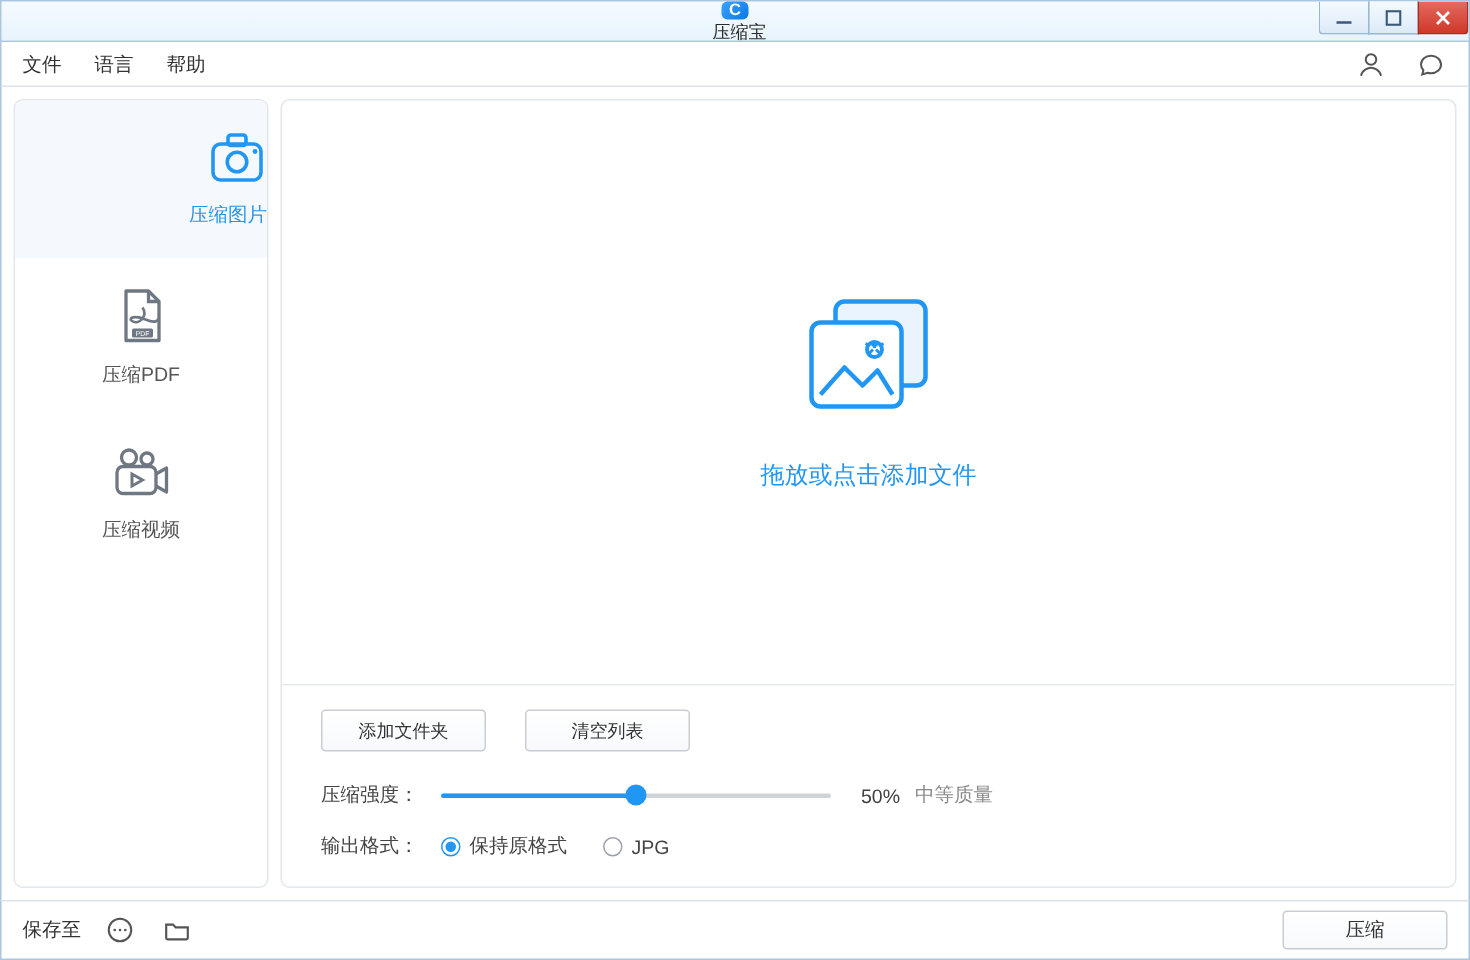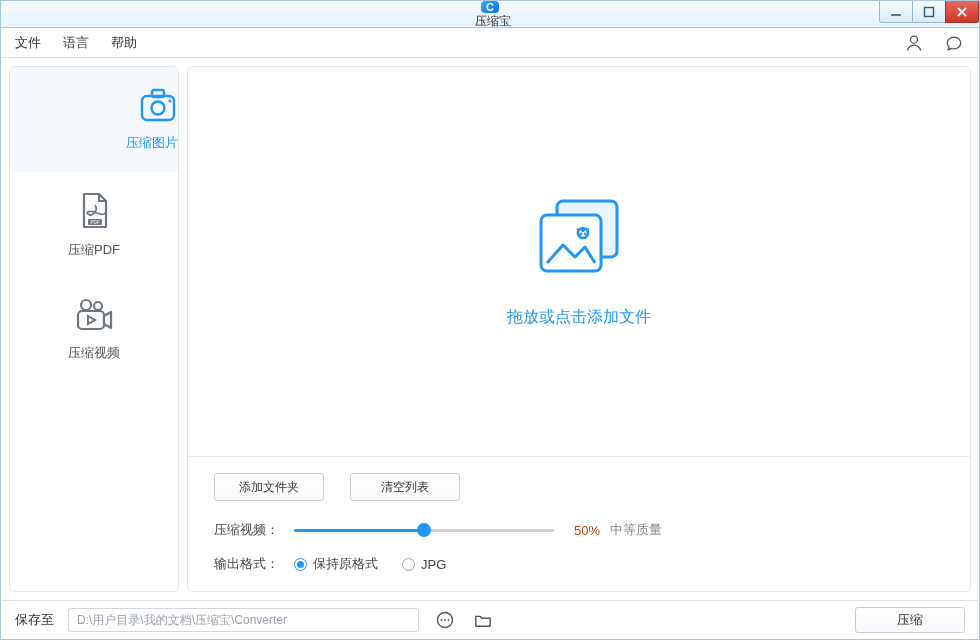--- a/index.html
+++ b/index.html
@@ -115,21 +115,21 @@
   .row .label { width:80px; }
 
   .slider {
     position:relative; width:260px; height:18px; display:flex; align-items:center;
     margin-right:20px;
   }
   .slider .track { position:absolute; height:3px; width:100%; background:#d0d4d9; border-radius:2px; }
   .slider .fill { position:absolute; height:3px; background:#2296f3; border-radius:2px; }
   .slider .thumb { position:absolute; width:14px; height:14px; background:#2296f3; border-radius:50%; transform:translateX(-50%); }
 
-  .sliderval { font-size:13px; color:#c2410c; margin-right:10px; }
+  .sliderval { font-size:13px; color:#404040; margin-right:10px; }
   .sliderhint { font-size:13px; color:#888; }
 
   .radio { display:inline-flex; align-items:center; gap:6px; margin-right:24px; font-size:13px; color:#444; cursor:pointer;}
   .radio .dot { width:13px; height:13px; border:1px solid #9ba2aa; border-radius:50%; display:flex; align-items:center; justify-content:center; }
   .radio.checked .dot { border-color:#2296f3; }
   .radio.checked .dot::after { content:""; width:7px; height:7px; background:#2296f3; border-radius:50%; }
 
   
   .footer {
     height: 40px;
@@ -256,21 +256,21 @@
       <div class="droptext">拖放或点击添加文件</div>
     </div>
 
     <div class="controls">
       <div class="btnrow">
         <div class="flatbtn">添加文件夹</div>
         <div class="flatbtn">清空列表</div>
       </div>
 
       <div class="row">
-        <span class="label">压缩视频：</span>
+        <span class="label">压缩强度：</span>
         <div class="slider">
           <div class="track"></div>
           <div class="fill" style="width:50%"></div>
           <div class="thumb" style="left:50%"></div>
         </div>
         <span class="sliderval">50%</span>
         <span class="sliderhint">中等质量</span>
       </div>
 
       <div class="row" style="margin-bottom:0">
@@ -284,23 +284,20 @@
           <span>JPG</span>
         </span>
       </div>
     </div>
 
   </div>
 </div>
 
 <div class="footer">
   <span class="flabel">保存至</span>
-  <div class="pathbox">
-    <span>D:\用户目录\我的文档\压缩宝\Converter</span>
-  </div>
   <div class="picon">
     <svg width="18" height="18" viewBox="0 0 18 18" fill="none" stroke="#555" stroke-width="1.4">
       <circle cx="9" cy="9" r="7.5"></circle>
       <circle cx="5.5" cy="9" r="0.9" fill="#555" stroke="none"></circle>
       <circle cx="9" cy="9" r="0.9" fill="#555" stroke="none"></circle>
       <circle cx="12.5" cy="9" r="0.9" fill="#555" stroke="none"></circle>
     </svg>
   </div>
   <div class="picon">
     <svg width="18" height="18" viewBox="0 0 20 20" fill="none" stroke="#555" stroke-width="1.6">

